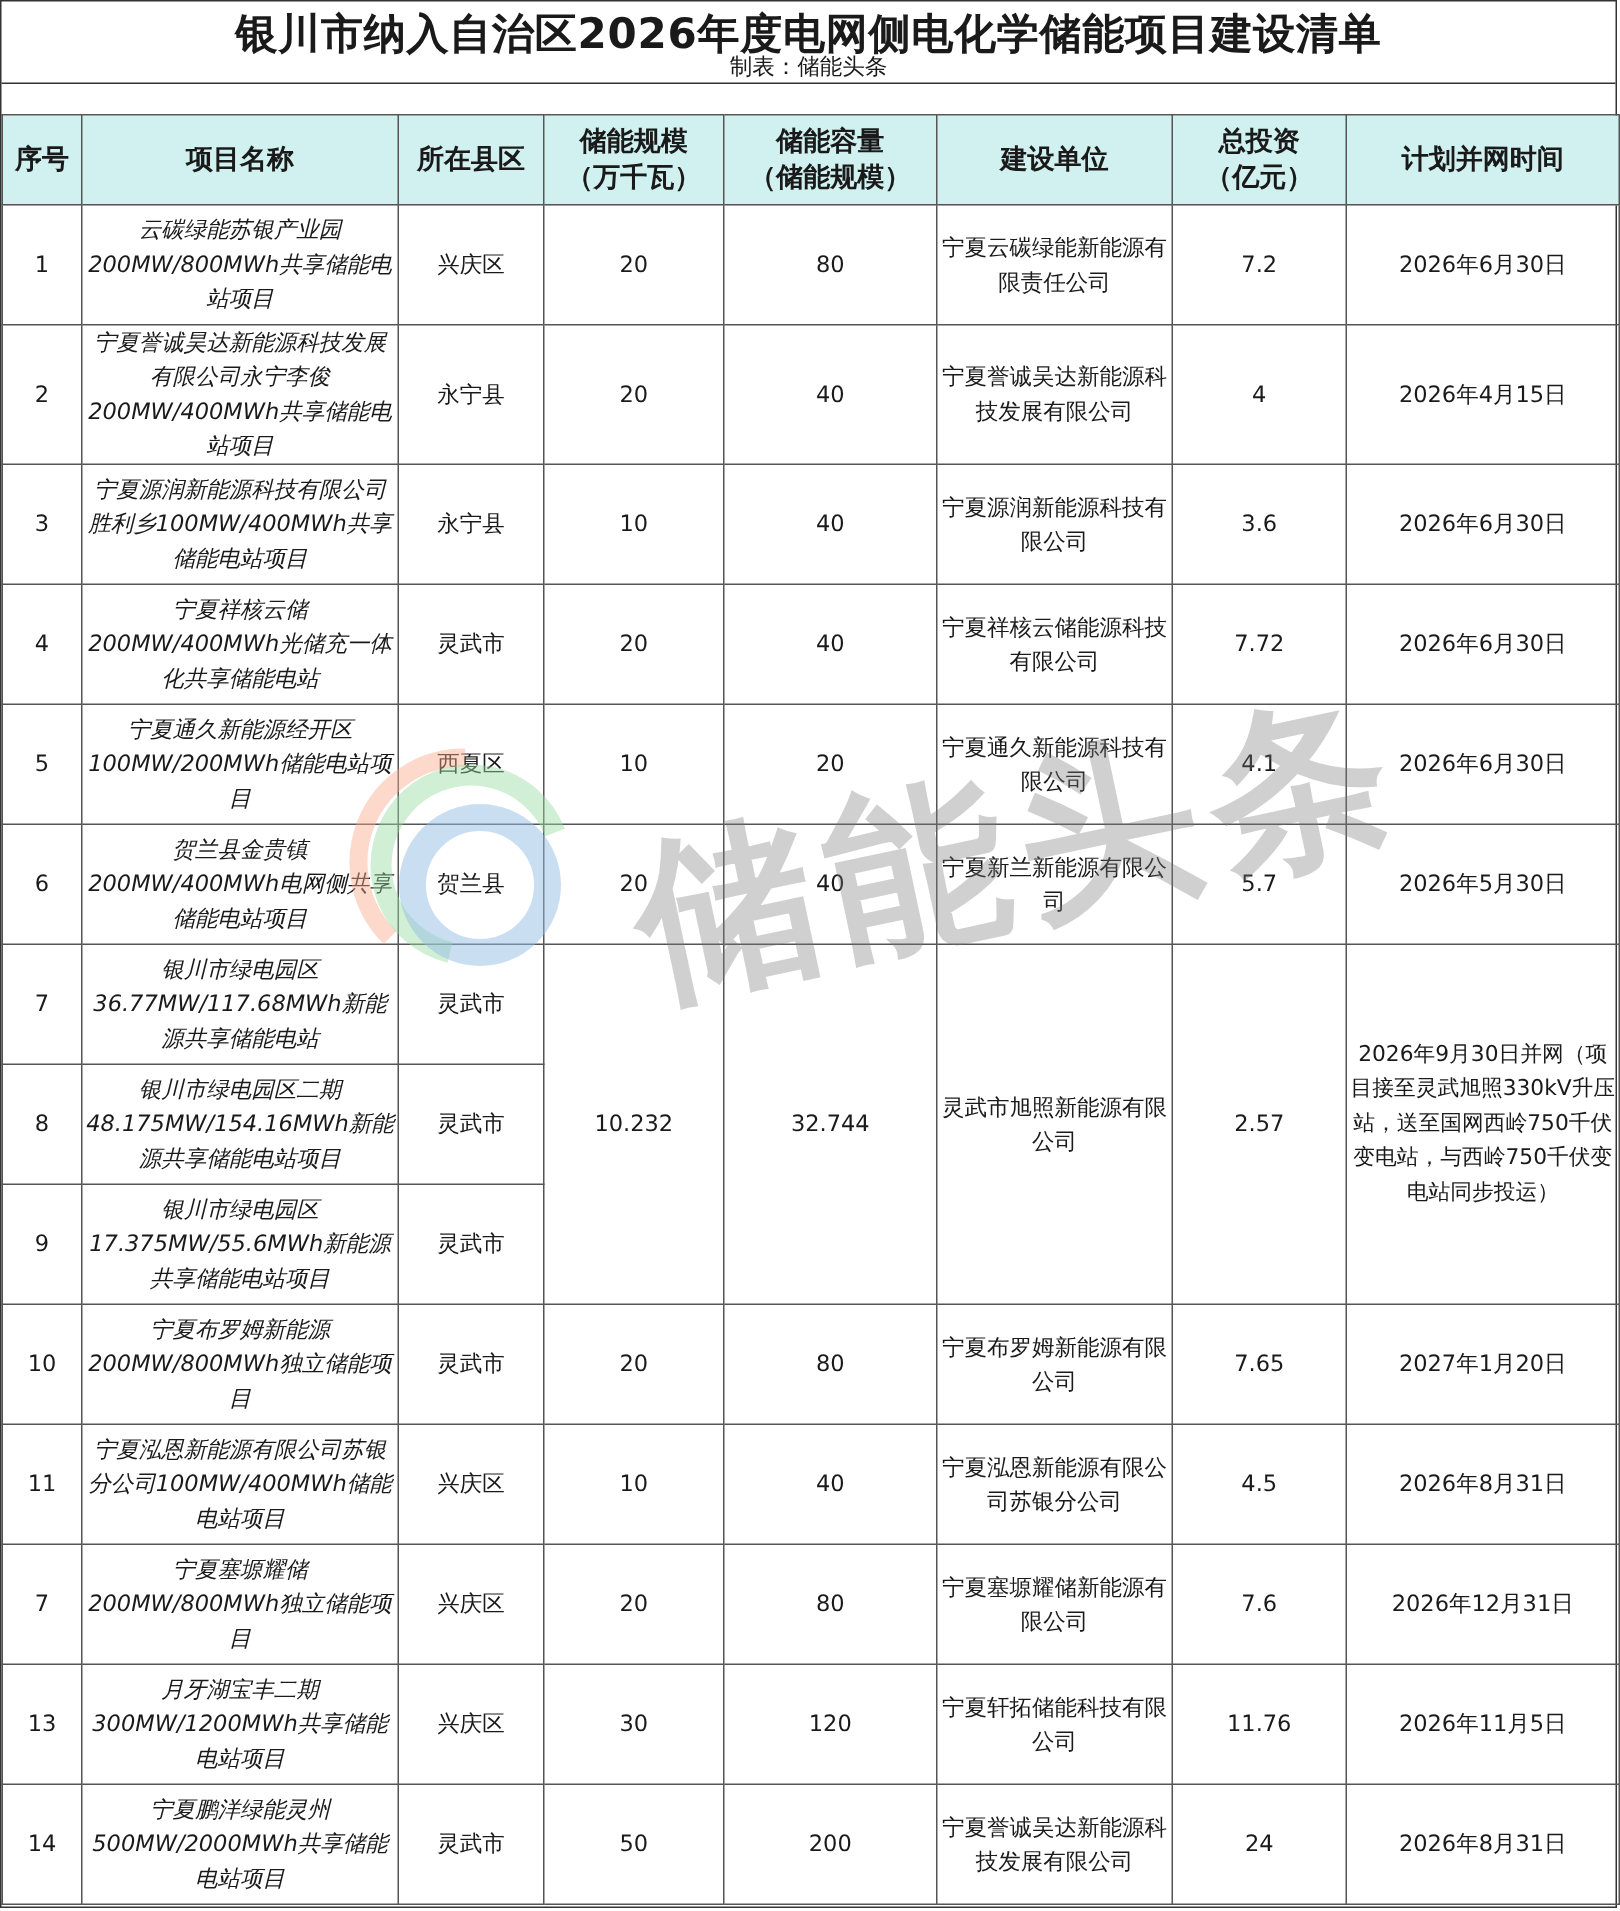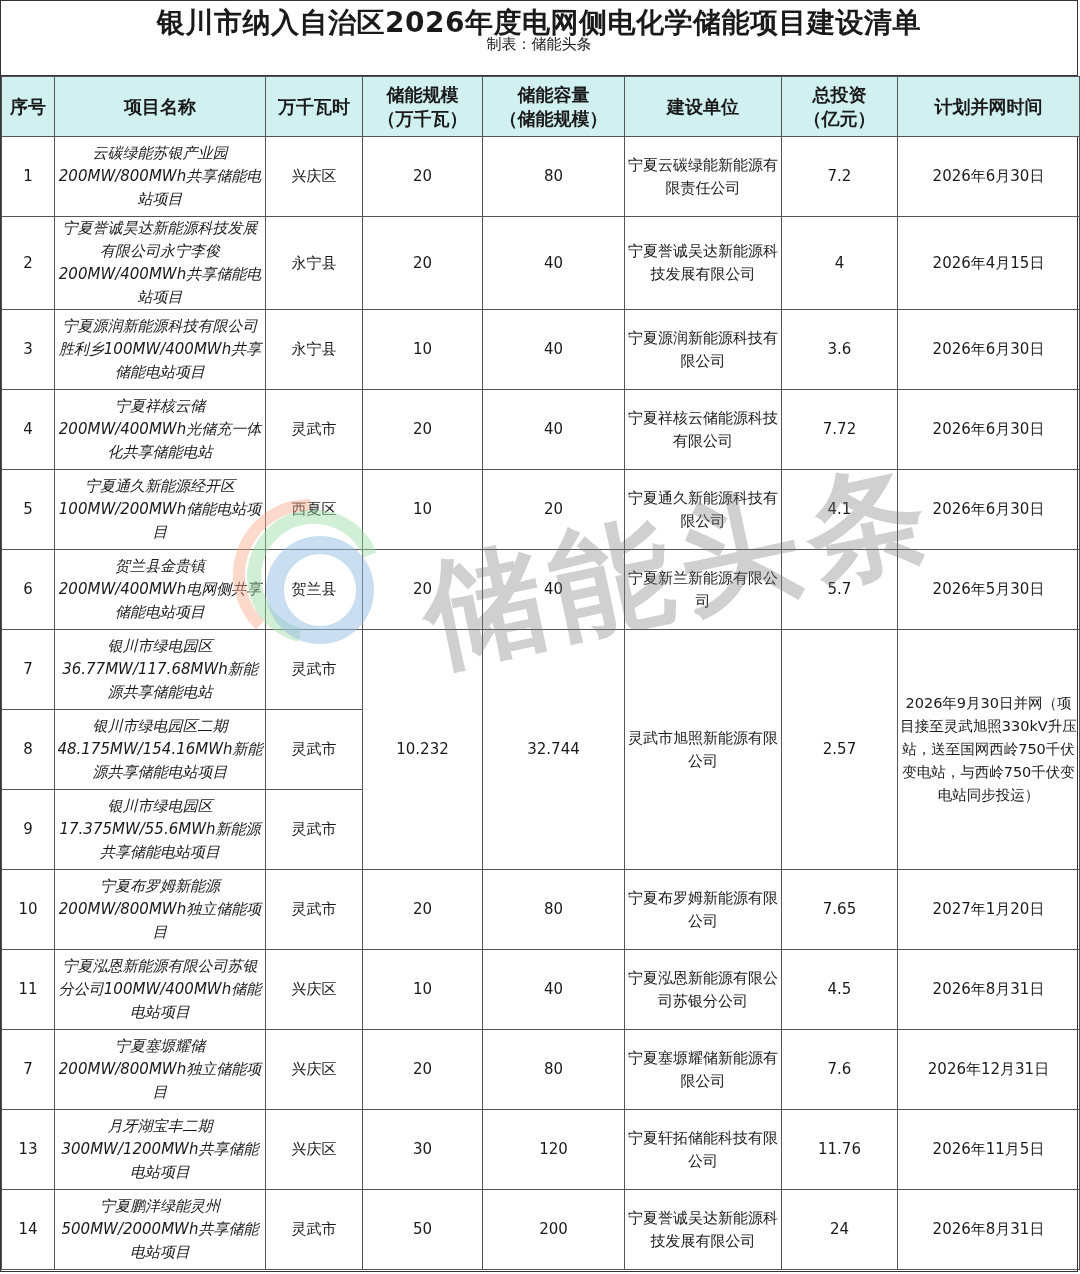--- a/index.html
+++ b/index.html
@@ -1,20 +1,20 @@
 <!DOCTYPE html>
 <html><head>
 <meta charset="utf-8">
 <style>
   html, body { margin: 0; padding: 0; background: #ffffff; }
   body { width: 1080px; height: 1274px; overflow: hidden; position: relative;
          font-family: "DejaVu Sans", "Liberation Sans", sans-serif; color: #1a1a1a; }
   .sheet { position: absolute; left: 0; top: 0; width: 1078px; height: 1272px;
            border: 1px solid #333; box-sizing: border-box; }
-  .title-block { height: 75px; border-bottom: 1px solid #333; box-sizing: border-box; text-align: center; }
+  .title-block { height: 55px; border-bottom: 1px solid #333; box-sizing: border-box; text-align: center; }
   .title { font-size: 28px; font-weight: bold; line-height: 28px; padding-top: 8px; letter-spacing: 0.5px; }
   .subtitle { font-size: 15px; line-height: 15px; }
   table { border-collapse: collapse; table-layout: fixed; width: 1078px; position: absolute; top: 75px; left: 0; }
   th, td { border: 1px solid #555; text-align: center; vertical-align: middle; padding: 0 3px; }
   th { background: #d1f1f0; font-weight: bold; font-size: 18px; height: 59px; line-height: 24px; padding: 0 2px; }
   td { font-size: 15px; line-height: 23px; height: 79px; }
   td.name { padding: 0 2px; font-size: 15px; font-style: italic; }
   td.note { font-size: 14.5px; line-height: 23px; padding: 0 2px; }
   .watermark { position: absolute; left: 230px; top: 455px; width: 720px; height: 220px; pointer-events: none; }
   .wm-text { position: absolute; left: 190px; top: 30px; font-size: 120px; font-weight: bold;
@@ -38,21 +38,21 @@
         <col style="width:120px">
       <col style="width:142px">
         <col style="width:157px">
         <col style="width:116px">
         <col style="width:182px">
     </colgroup>
     <thead>
       <tr>
         <th><span>序号</span></th>
         <th><span>项目名称</span></th>
-        <th><span>万千瓦时</span></th>
+        <th><span>所在县区</span></th>
         <th><span>储能规模</span><br><span>（万千瓦）</span></th>
         <th><span>储能容量</span><br><span>（储能规模）</span></th>
         <th><span>建设单位</span></th>
         <th><span>总投资</span><br><span>（亿元）</span></th>
         <th><span>计划并网时间</span></th>
       </tr>
     </thead>
     <tbody>
       <tr>
         <td>1</td>

